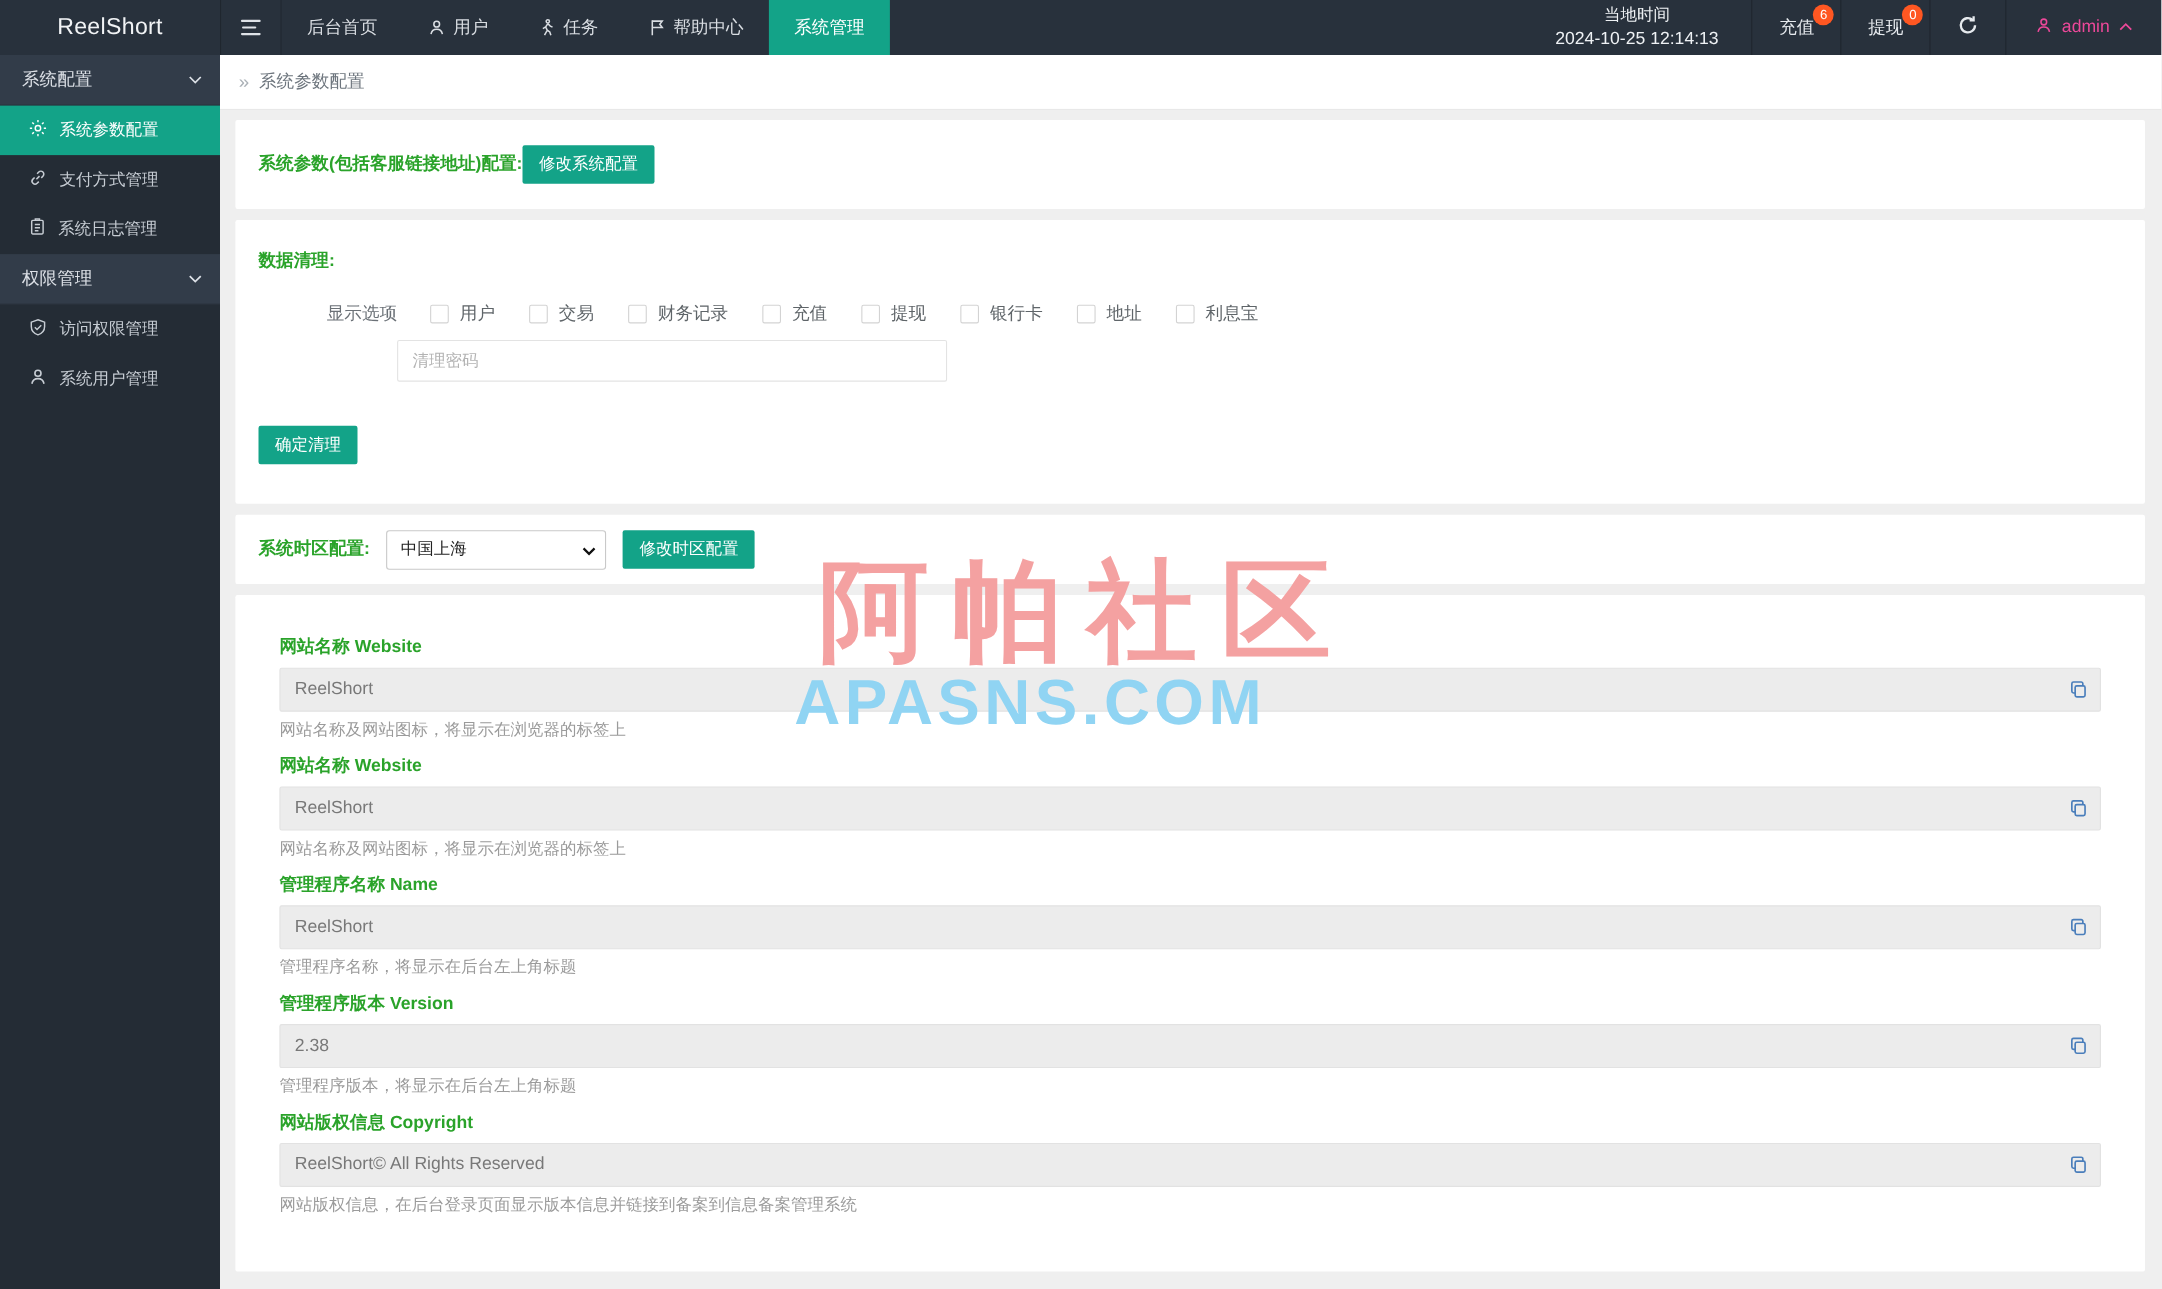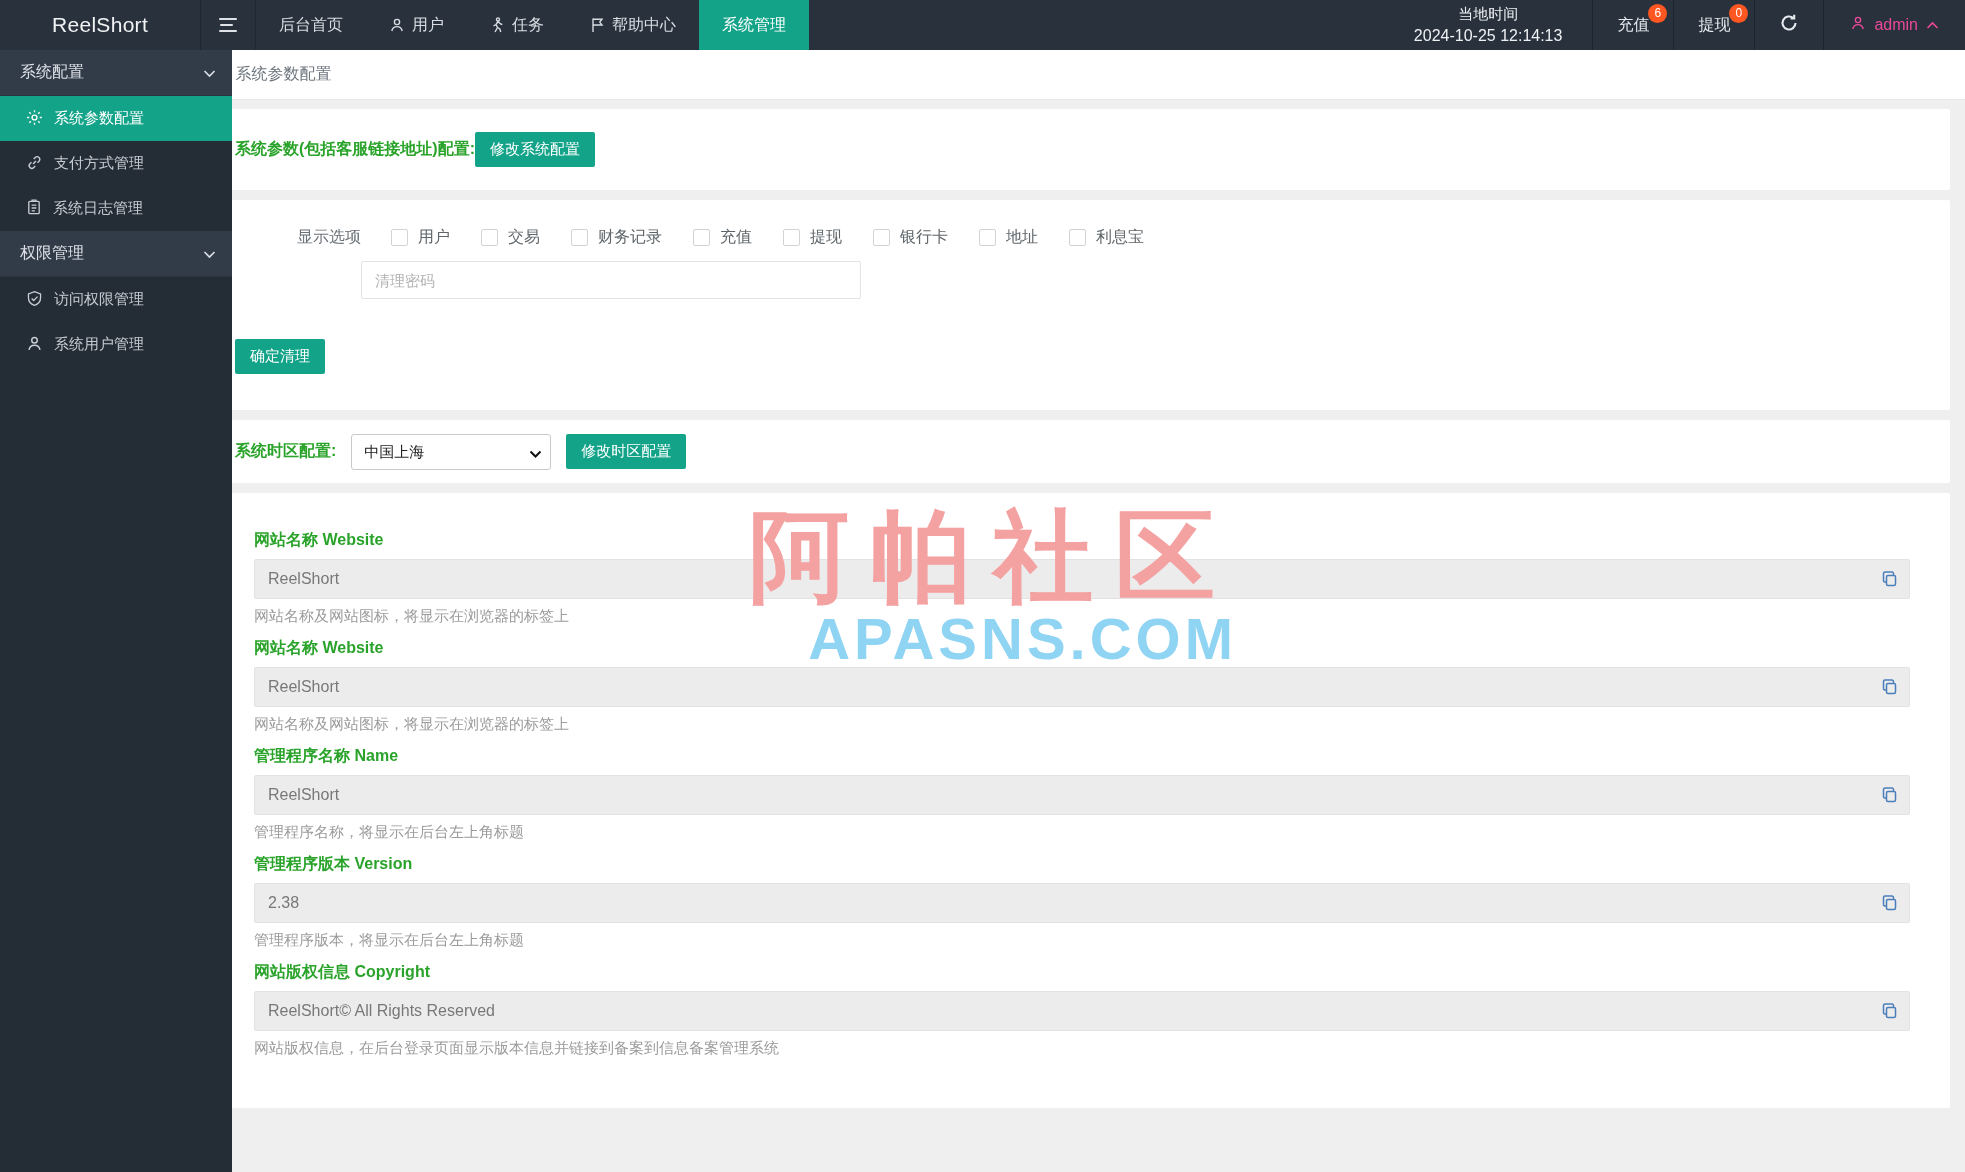--- a/index.html
+++ b/index.html
@@ -18,21 +18,21 @@
   .tb-item svg { display:block; }
   .tb-spacer { flex:1; }
   .tb-right { display:flex; align-items:stretch; }
   .tb-time { display:flex; flex-direction:column; align-items:center; justify-content:center; color:#eef1f4; padding:0 30px; line-height:1.45; }
   .tb-time .t1 { font-size:15px; } .tb-time .t2 { font-size:16px; }
   .tb-chip { position:relative; display:flex; align-items:center; justify-content:center; padding:0 24px; color:#e6eaee; font-size:16px; cursor:pointer; border-left:1px solid rgba(0,0,0,.25); }
   .badge { position:absolute; top:4px; right:6px; min-width:19px; height:19px; line-height:19px; border-radius:10px; background:#ff5722; color:#fff; font-size:12px; text-align:center; padding:0 3px; }
   .tb-user { display:flex; align-items:center; gap:8px; padding:0 26px; color:#ec4899; font-size:16px; cursor:pointer; border-left:1px solid rgba(0,0,0,.25); }
 
   
-  .sidebar { position:absolute; top:50px; left:0; width:232px; height:1122px; background:#242c35; z-index:15; }
+  .sidebar { position:absolute; top:50px; left:0; width:200px; height:1122px; background:#242c35; z-index:15; }
   .sb-group-header { height:46px; background:#323c49; color:#dde1e7; font-size:16px; display:flex; align-items:center; justify-content:space-between; padding:0 16px 0 20px; cursor:pointer; border-bottom:1px solid rgba(0,0,0,.15); }
   .sb-item { height:45px; display:flex; align-items:center; gap:11px; padding-left:26px; color:#c6ccd3; font-size:15px; cursor:pointer; }
   .sb-item.active { background:#13a388; color:#fff; }
   .sb-item svg { flex:0 0 auto; }
 
   
   .main { position:absolute; top:50px; left:200px; right:0; bottom:0; background:#efefef; }
   .breadcrumb { height:50px; background:#fff; display:flex; align-items:center; gap:9px; padding-left:17px; color:#808890; font-size:16px; border-bottom:1px solid #e8e8e8; }
   .bc-arrows { color:#aab0b6; font-size:17px; }
   .bc-title { color:#6d757d; }
@@ -62,21 +62,21 @@
 
   .card-form { padding:37px 40px 38px 40px; }
   .field { margin-bottom:13px; }
   .field-label { display:block; margin-bottom:8px; }
   .inp-wrap { position:relative; }
   .inp-wrap input { width:100%; height:40px; background:#ececec; border:1px solid #e2e2e2; border-radius:2px; color:#787878; font-size:16px; padding:0 46px 0 13px; outline:none; }
   .copy-btn { position:absolute; right:9px; top:9px; width:22px; height:22px; color:#4a7ebb; cursor:pointer; display:flex; align-items:center; justify-content:center; }
   .hint { margin-top:8px; color:#9b9b9b; font-size:15px; line-height:1.2; }
 
   
-  .watermark { position:absolute; top:505px; left:722px; width:515px; text-align:right; z-index:40; pointer-events:none; }
+  .watermark { position:absolute; top:505px; left:722px; width:515px; text-align:left; z-index:40; pointer-events:none; }
   .wm1 { font-size:100px; line-height:1.02; font-weight:bold; color:#f4a1a1; letter-spacing:22px; padding-left:22px; white-space:nowrap; }
   .wm2 { font-size:58px; line-height:1.0; font-weight:bold; color:#90d4f3; letter-spacing:4px; margin-top:3px; white-space:nowrap; }
 </style>
 </head>
 <body>
 
 <div class="topbar">
   <div class="tb-logo">ReelShort</div>
   <div class="tb-burger">
       <i></i>
@@ -210,20 +210,21 @@
   </div>
 
   <div class="content">
 
     <div class="card card-params">
       <span class="green">系统参数(包括客服链接地址)配置:</span>
       <button class="btn-teal">修改系统配置</button>
     </div>
 
     <div class="card card-clean">
+      <div class="green clean-title">数据清理:</div>
       <div class="opts-row">
         <span class="opts-label">显示选项</span>
         <label class="opt">
             <input type="checkbox" style="">
             <span>用户</span>
           </label>
         <label class="opt">
             <input type="checkbox" style="">
             <span>交易</span>
           </label>

